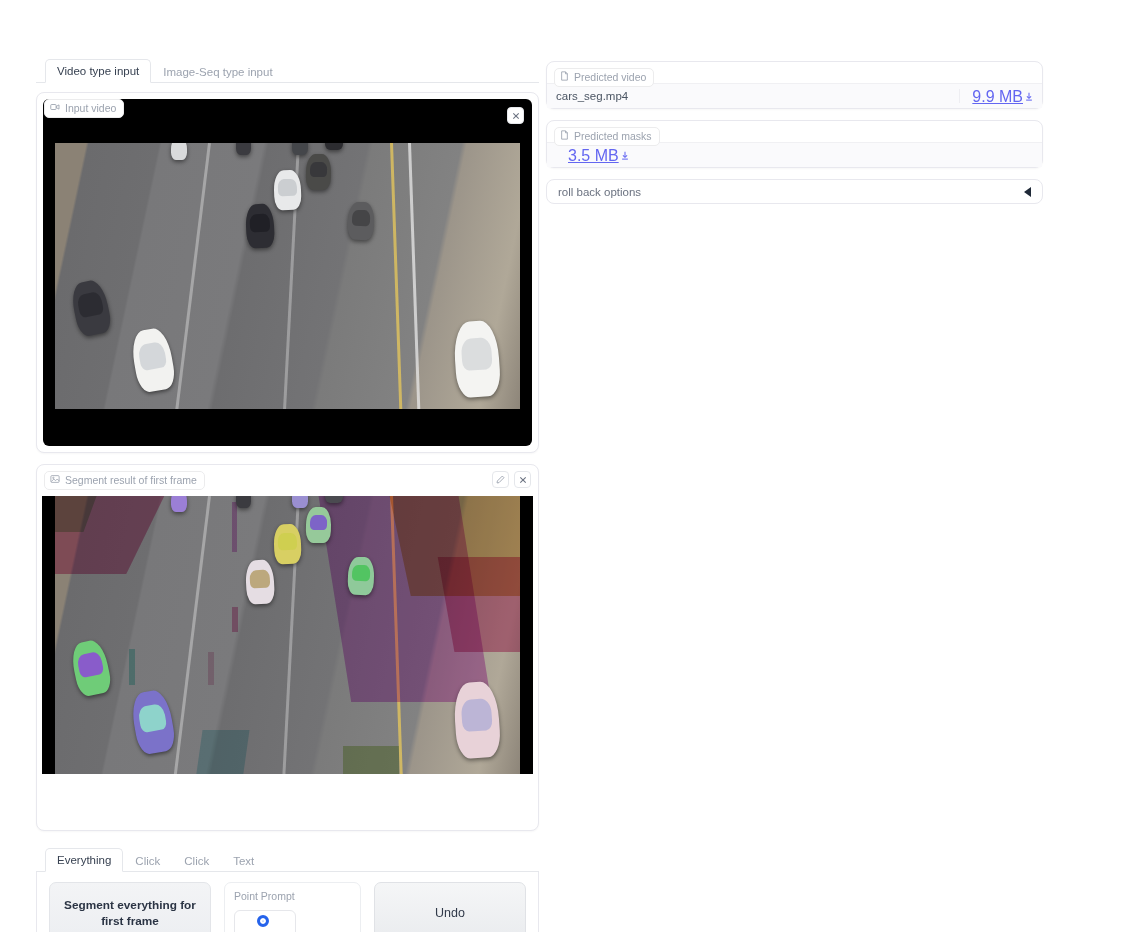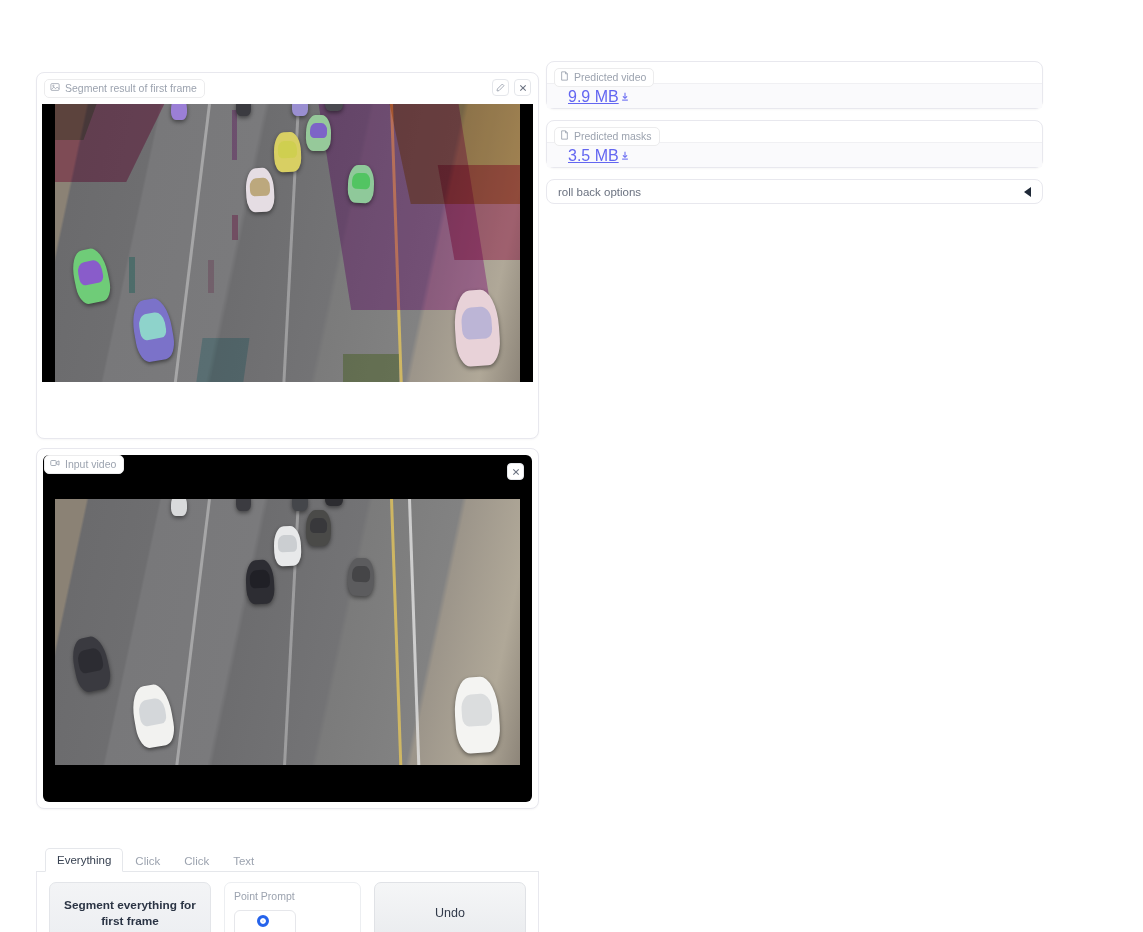--- a/index.html
+++ b/index.html
@@ -300,20 +300,82 @@
   }
 </style>
 </head>
 <body>
 
 <div class="page">
 
 
   <div class="left-col">
 
+    <div class="tabbar">
+      <div class="tab active">Video type input</div>
+      <div class="tab">Image-Seq type input</div>
+    </div>
+
+    <div class="panel panel-shadow video-block">
+      <div class="chip">
+        <span>
+          <svg width="10" height="10" viewBox="0 0 16 16" fill="none" stroke="#9ca3af" stroke-width="1.4">
+            <rect x="1.2" y="4" width="8.6" height="8" rx="1.4"></rect>
+            <path d="M10.2 7 L14.4 4.6 V11.4 L10.2 9 Z"></path>
+          </svg>
+        </span>
+        <span>Input video</span>
+      </div>
+
+      <div class="video-stage">
+        <button class="iconbtn video-close">
+          <svg width="8" height="8" viewBox="0 0 10 10" stroke="#6b7280" stroke-width="1.3">
+            <line x1="1.6" y1="1.6" x2="8.4" y2="8.4"></line>
+              <line x1="8.4" y1="1.6" x2="1.6" y2="8.4"></line>
+          </svg>
+        </button>
+
+        <div class="video-frame">
+          <div class="scene">
+            <div class="road"></div>
+
+            <div class="lane" style="left:33%;top:0;width:2.5px;height:300px;transform:rotate(7deg);opacity:.55;"></div>
+            <div class="lane" style="left:52%;top:0;width:2.5px;height:300px;transform:rotate(3deg);opacity:.5;"></div>
+            <div class="lane" style="left:72%;top:0;width:3px;height:300px;transform:rotate(-2deg);background:rgba(226,196,92,.8);"></div>
+            <div class="lane" style="left:76%;top:0;width:3px;height:300px;transform:rotate(-2deg);"></div>
+
+            <div class="car" style="left:4%;top:52%;width:34px;height:54px;background:#3a3a40;transform:rotate(-12deg);">
+              <div class="roof" style="background:#2a2a30;"></div>
+            </div>
+            <div class="car" style="left:17%;top:70%;width:38px;height:62px;background:#f2f2f0;transform:rotate(-10deg);">
+              <div class="roof" style="background:#cfd2d6;"></div>
+            </div>
+            <div class="car" style="left:41%;top:23%;width:28px;height:44px;background:#2d2d33;transform:rotate(-3deg);">
+              <div class="roof" style="background:#1f1f25;"></div>
+            </div>
+            <div class="car" style="left:47%;top:10%;width:27px;height:40px;background:#e8e9ea;transform:rotate(-2deg);">
+              <div class="roof" style="background:#c6c9cd;"></div>
+            </div>
+            <div class="car" style="left:54%;top:4%;width:25px;height:36px;background:#4a4a48;transform:rotate(1deg);">
+              <div class="roof" style="background:#35353a;"></div>
+            </div>
+            <div class="car" style="left:63%;top:22%;width:26px;height:38px;background:#5c5c5e;transform:rotate(2deg);">
+              <div class="roof" style="background:#414143;"></div>
+            </div>
+            <div class="car" style="left:25%;top:-2%;width:16px;height:22px;background:#d9dadb;"></div>
+            <div class="car" style="left:39%;top:-3%;width:15px;height:20px;background:#3b3b40;"></div>
+            <div class="car" style="left:51%;top:-3%;width:16px;height:20px;background:#44464a;"></div>
+            <div class="car" style="left:58%;top:-4%;width:18px;height:18px;background:#2c2c30;"></div>
+            <div class="car" style="left:86%;top:67%;width:44px;height:76px;background:#f4f4f2;transform:rotate(-4deg);">
+              <div class="roof" style="background:#d6d8da;"></div>
+            </div>
+          </div>
+        </div>
+      </div>
+    </div>
 
     <div class="panel panel-shadow seg-panel">
       <div class="chip">
         <span>
           <svg width="10" height="10" viewBox="0 0 16 16" fill="none" stroke="#9ca3af" stroke-width="1.3">
             <rect x="1.4" y="2.6" width="13.2" height="10.8" rx="1.6"></rect>
             <circle cx="5.4" cy="6.2" r="1.1"></circle>
             <path d="M2 12 L6.2 8.2 L9 10.6 L11.6 8 L14.4 11"></path>
           </svg>
         </span>
@@ -377,78 +439,20 @@
             <div class="car" style="left:39%;top:-3%;width:15px;height:20px;background:#3b3b40;"></div>
             <div class="car" style="left:51%;top:-3%;width:16px;height:20px;background:#9a8fd1;"></div>
             <div class="car" style="left:58%;top:-4%;width:18px;height:18px;background:#4a4a50;"></div>
             <div class="car" style="left:86%;top:67%;width:44px;height:76px;background:#e8d2d8;transform:rotate(-4deg);">
               <div class="roof" style="background:#b9b3d6;opacity:.95;"></div>
             </div>
           </div>
         </div>
       </div>
     </div>
-
-    <div class="panel panel-shadow video-block">
-      <div class="chip">
-        <span>
-          <svg width="10" height="10" viewBox="0 0 16 16" fill="none" stroke="#9ca3af" stroke-width="1.4">
-            <rect x="1.2" y="4" width="8.6" height="8" rx="1.4"></rect>
-            <path d="M10.2 7 L14.4 4.6 V11.4 L10.2 9 Z"></path>
-          </svg>
-        </span>
-        <span>Input video</span>
-      </div>
-
-      <div class="video-stage">
-        <button class="iconbtn video-close">
-          <svg width="8" height="8" viewBox="0 0 10 10" stroke="#6b7280" stroke-width="1.3">
-            <line x1="1.6" y1="1.6" x2="8.4" y2="8.4"></line>
-              <line x1="8.4" y1="1.6" x2="1.6" y2="8.4"></line>
-          </svg>
-        </button>
-
-        <div class="video-frame">
-          <div class="scene">
-            <div class="road"></div>
-
-            <div class="lane" style="left:33%;top:0;width:2.5px;height:300px;transform:rotate(7deg);opacity:.55;"></div>
-            <div class="lane" style="left:52%;top:0;width:2.5px;height:300px;transform:rotate(3deg);opacity:.5;"></div>
-            <div class="lane" style="left:72%;top:0;width:3px;height:300px;transform:rotate(-2deg);background:rgba(226,196,92,.8);"></div>
-            <div class="lane" style="left:76%;top:0;width:3px;height:300px;transform:rotate(-2deg);"></div>
-
-            <div class="car" style="left:4%;top:52%;width:34px;height:54px;background:#3a3a40;transform:rotate(-12deg);">
-              <div class="roof" style="background:#2a2a30;"></div>
-            </div>
-            <div class="car" style="left:17%;top:70%;width:38px;height:62px;background:#f2f2f0;transform:rotate(-10deg);">
-              <div class="roof" style="background:#cfd2d6;"></div>
-            </div>
-            <div class="car" style="left:41%;top:23%;width:28px;height:44px;background:#2d2d33;transform:rotate(-3deg);">
-              <div class="roof" style="background:#1f1f25;"></div>
-            </div>
-            <div class="car" style="left:47%;top:10%;width:27px;height:40px;background:#e8e9ea;transform:rotate(-2deg);">
-              <div class="roof" style="background:#c6c9cd;"></div>
-            </div>
-            <div class="car" style="left:54%;top:4%;width:25px;height:36px;background:#4a4a48;transform:rotate(1deg);">
-              <div class="roof" style="background:#35353a;"></div>
-            </div>
-            <div class="car" style="left:63%;top:22%;width:26px;height:38px;background:#5c5c5e;transform:rotate(2deg);">
-              <div class="roof" style="background:#414143;"></div>
-            </div>
-            <div class="car" style="left:25%;top:-2%;width:16px;height:22px;background:#d9dadb;"></div>
-            <div class="car" style="left:39%;top:-3%;width:15px;height:20px;background:#3b3b40;"></div>
-            <div class="car" style="left:51%;top:-3%;width:16px;height:20px;background:#44464a;"></div>
-            <div class="car" style="left:58%;top:-4%;width:18px;height:18px;background:#2c2c30;"></div>
-            <div class="car" style="left:86%;top:67%;width:44px;height:76px;background:#f4f4f2;transform:rotate(-4deg);">
-              <div class="roof" style="background:#d6d8da;"></div>
-            </div>
-          </div>
-        </div>
-      </div>
-    </div>
   </div>
 
   <div class="controls">
     <div class="tabbar">
       <div class="tab active">Everything</div>
       <div class="tab">Click</div>
       <div class="tab">Click</div>
       <div class="tab">Text</div>
     </div>
 
@@ -473,20 +477,21 @@
       <div class="chip">
         <span>
           <svg width="9" height="10" viewBox="0 0 12 14" fill="none" stroke="#9ca3af" stroke-width="1.2">
             <path d="M2 1.2 H7.4 L10 3.8 V12.8 H2 Z"></path>
               <path d="M7.4 1.2 V3.9 H10"></path>
           </svg>
         </span>
         <span>Predicted video</span>
       </div>
       <div class="file-row">
+        <span class="file-name">cars_seg.mp4</span>
         <span class="file-size">
           <span>9.9 MB</span>
           <svg width="8" height="9" viewBox="0 0 10 11" fill="none" stroke="#6366f1" stroke-width="1.3">
             <line x1="5" y1="0.8" x2="5" y2="7.4"></line>
               <path d="M2.4 5.2 L5 7.8 L7.6 5.2"></path>
               <line x1="1.4" y1="10" x2="8.6" y2="10"></line>
           </svg>
         </span>
       </div>
     </div>

